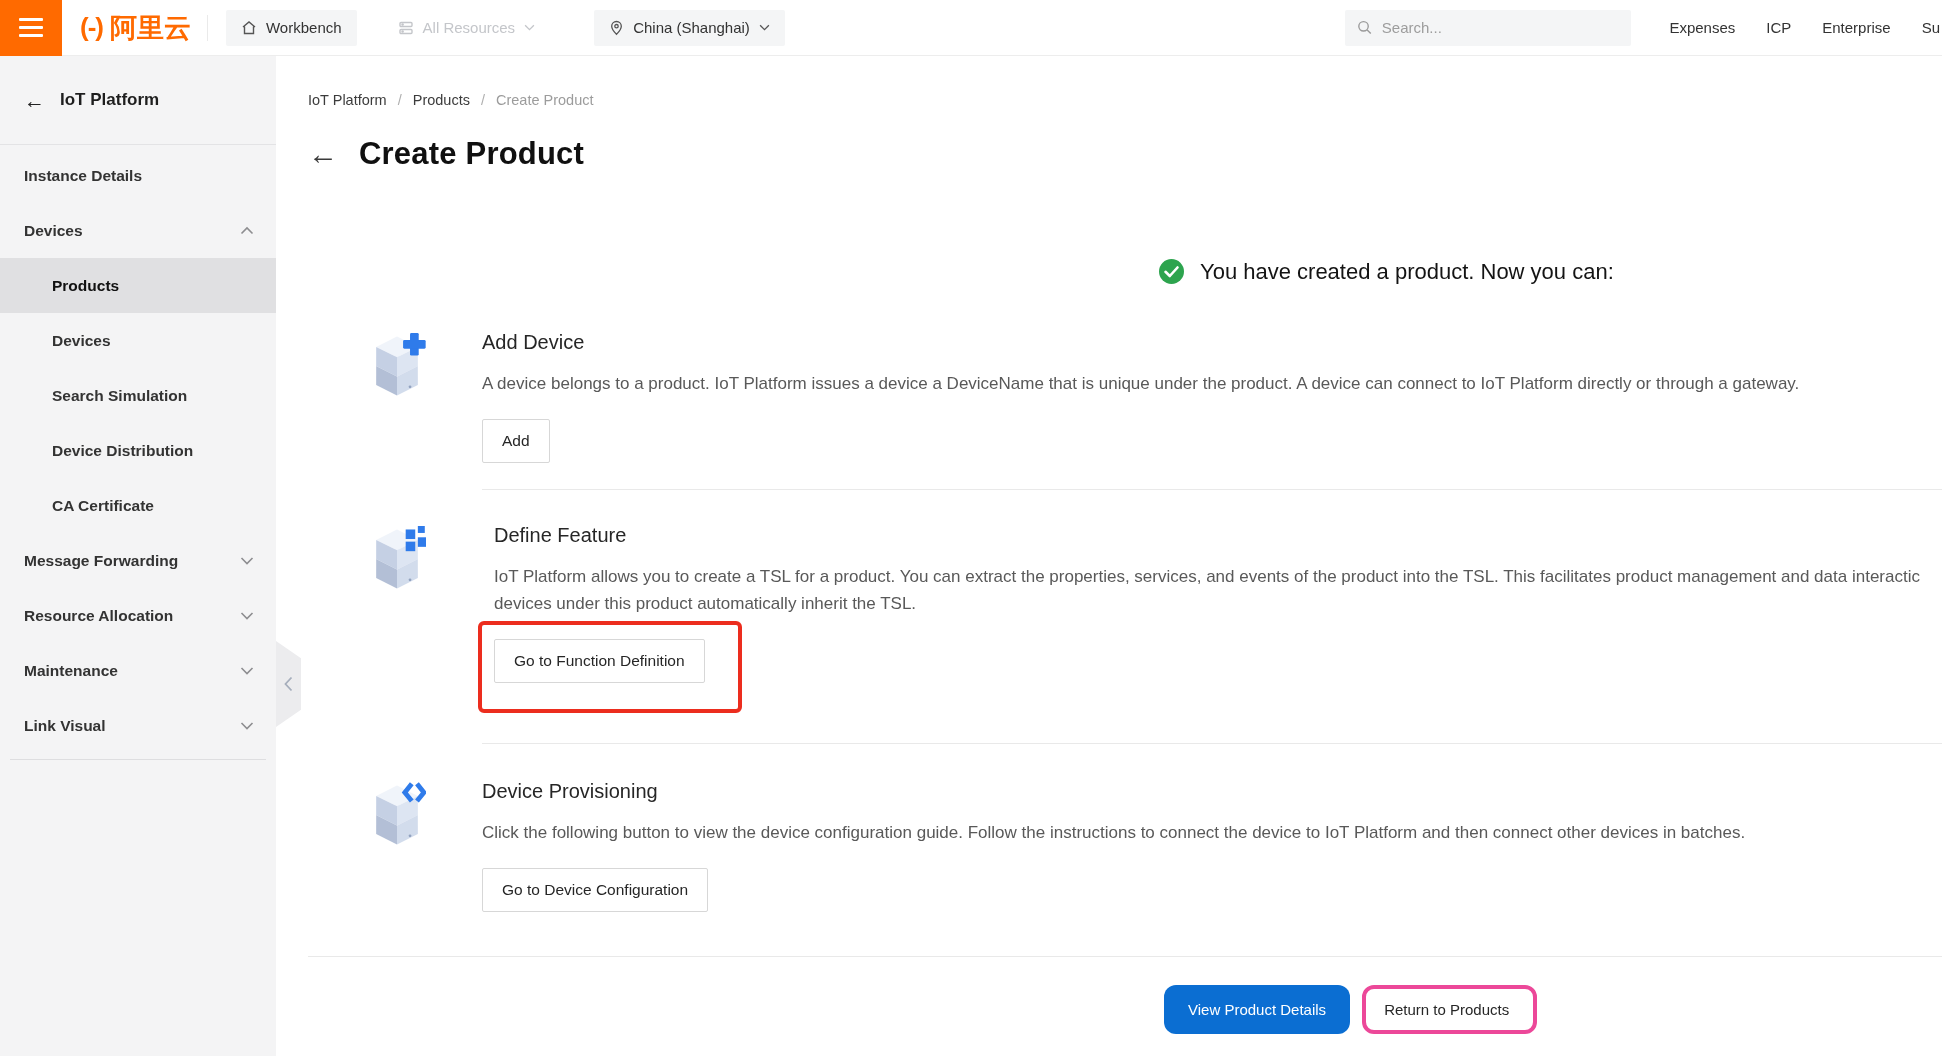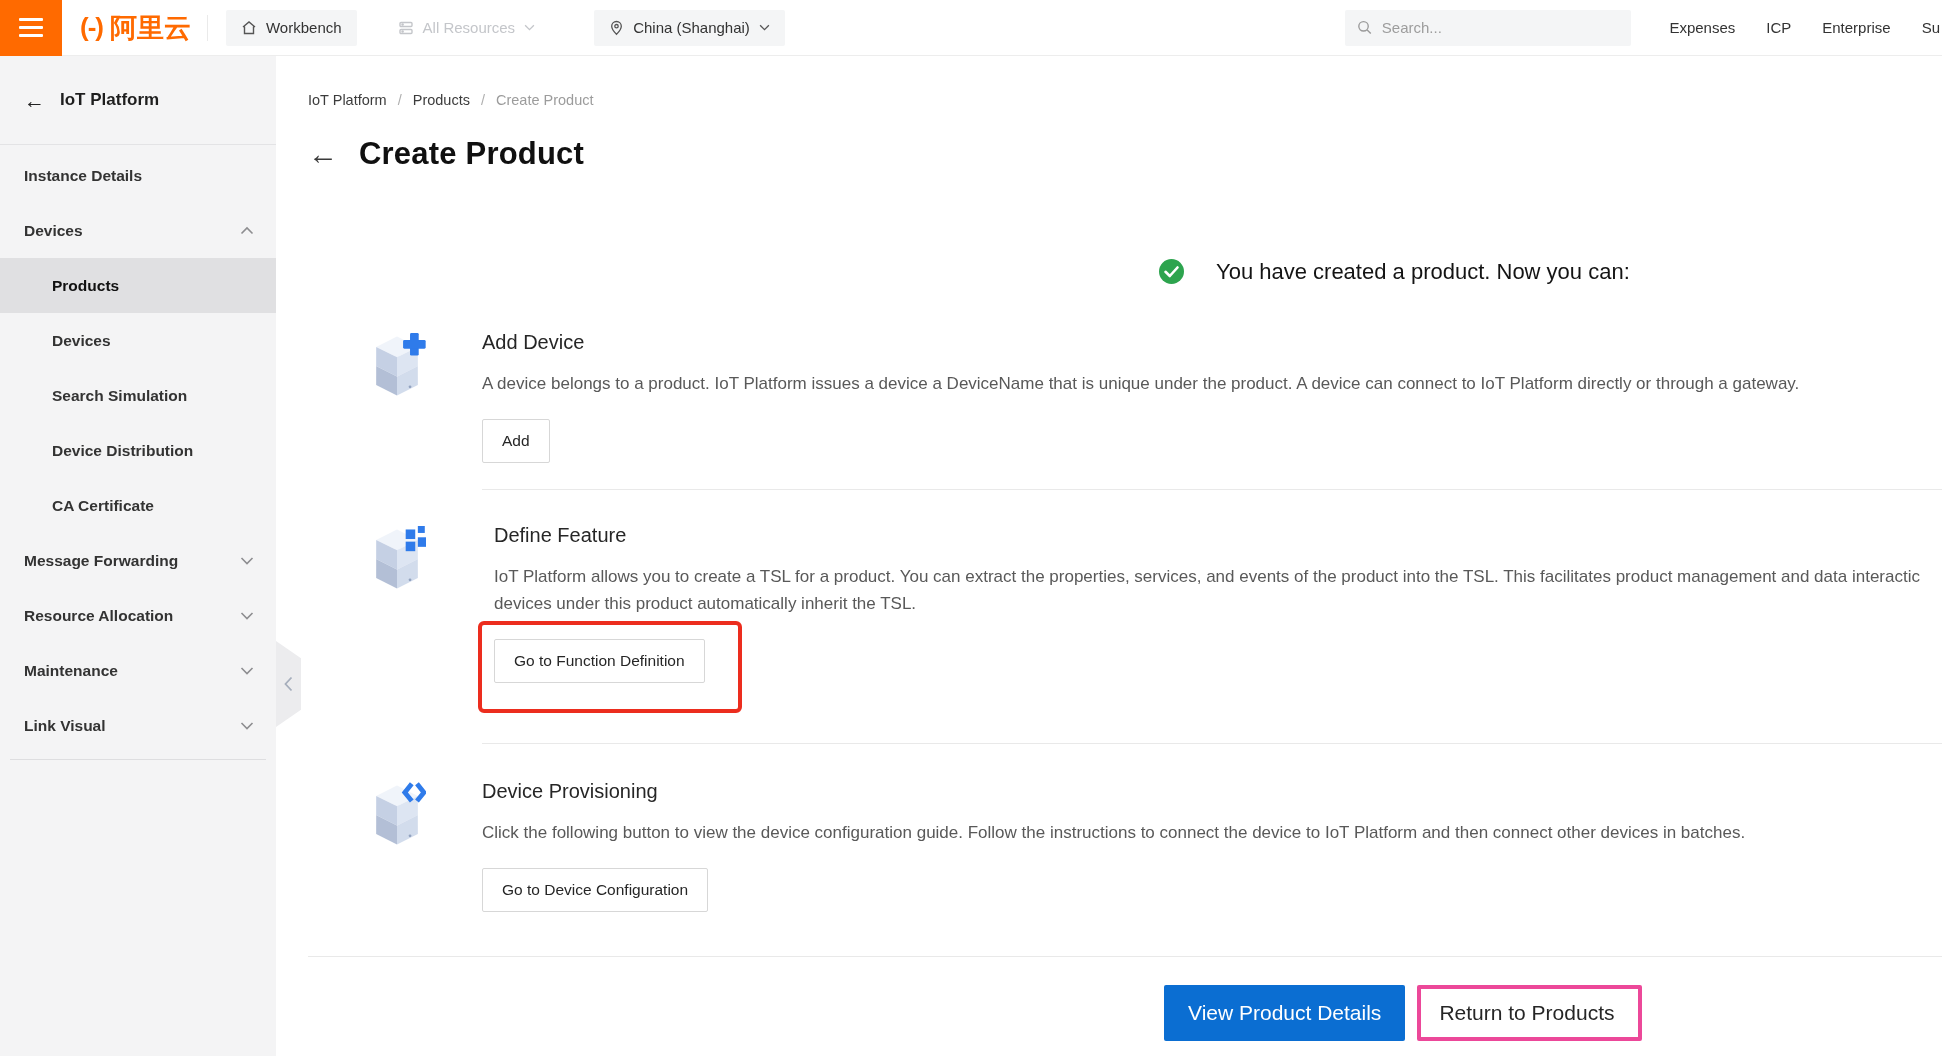--- a/index.html
+++ b/index.html
@@ -54,21 +54,21 @@
     padding-left:32px; overflow:hidden; }
   .breadcrumb { padding-top:36px; display:flex; align-items:center; gap:11px;
     font-size:14.5px; }
   .crumb { color:#3c3c3c; cursor:pointer; }
   .crumb-sep { color:#b0b0b0; }
   .crumb.current { color:#9c9c9c; cursor:default; }
   .title-row { margin-top:28px; display:flex; align-items:center; gap:21px; }
   .back-arrow { font-size:30px; color:#3a3a3a; line-height:1; cursor:pointer; }
   .page-title { font-size:31px; font-weight:bold; color:#101010; letter-spacing:.2px; }
 
-  .success-row { margin-top:86px; margin-left:850px; display:flex; align-items:center; gap:31px; }
+  .success-row { margin-top:86px; margin-left:850px; display:flex; align-items:center; gap:15px; }
   .success-text { font-size:22px; color:#141414; font-weight:500; white-space:nowrap; }
 
   .sections { margin-top:46px; margin-left:60px; }
   .section { display:flex; }
   .section .icon-cell { width:56px; margin-right:58px; flex:0 0 auto; padding-top:2px; }
   .section-body { flex:1; min-width:0; }
   .section-title { font-size:20px; color:#262626; }
   .section-desc { margin-top:16px; font-size:17px; color:#595959; line-height:27px;
     white-space:nowrap; }
   .section-btn { margin-top:22px; display:inline-block; padding:12px 19px;
@@ -78,21 +78,21 @@
   .sec-add { padding-bottom:26px; }
   .sec-feature { padding-top:34px; padding-bottom:30px;gap:12px; }
   .sec-prov { padding-top:36px; }
   .section-divider { height:1px; background:#e9e9e9; margin-left:114px; }
   .red-box { display:inline-block; border:4px solid #ec2d1e; border-radius:6px;
     padding:14px 33px 26px 12px; margin-left:-16px; margin-top:4px; }
   .red-box .section-btn { margin-top:0; }
 
   .bottom-divider { height:1px; background:#e9e9e9; margin-top:44px; }
   .actions { margin-top:28px; margin-left:856px; display:flex; gap:12px; }
-  .btn { padding:12px 24px; font-size:21px; border-radius:2px; cursor:pointer;
+  .btn { padding:12px 24px; font-size:15px; border-radius:12px; cursor:pointer;
     white-space:nowrap; font-family:"Liberation Sans",sans-serif; border:none; }
   .btn-primary { background:#0b6ed2; color:#fff; }
   .btn-default { background:#fff; border:4px solid #ec4899; color:#262626;padding-left:18px; }
 </style>
 </head>
 <body>
 
 <header class="topbar">
   <div class="menu-btn">
     <span></span>

